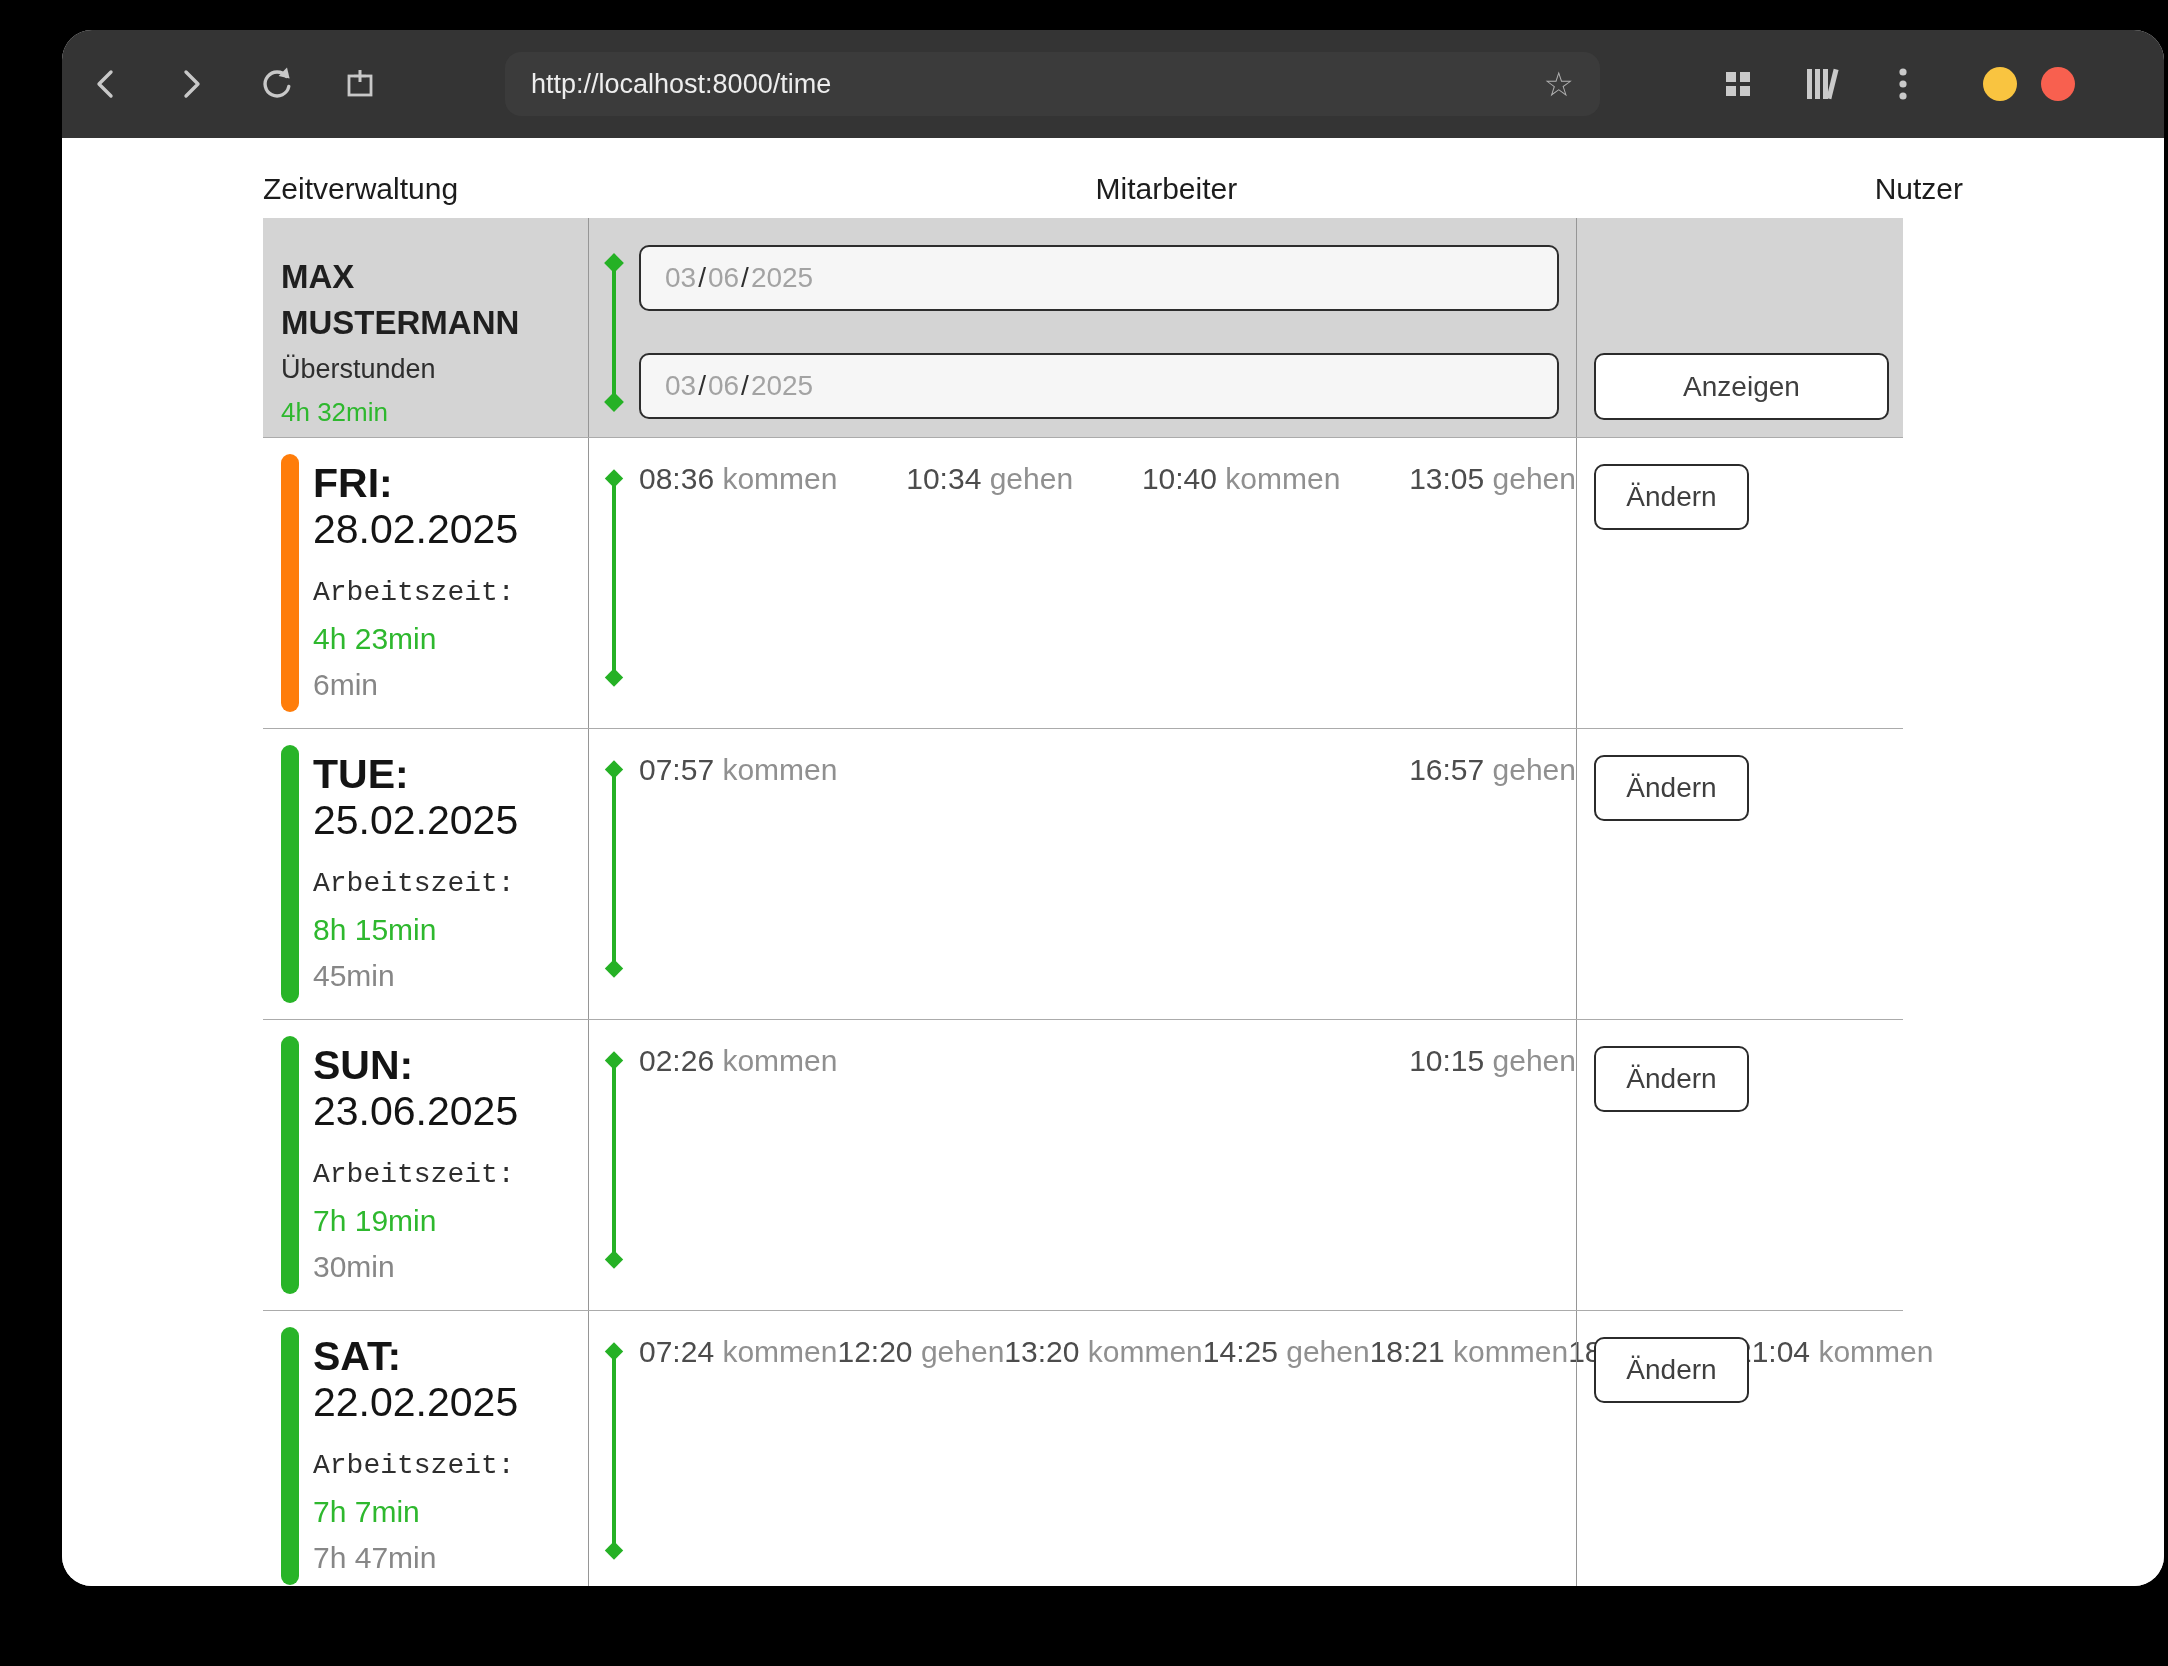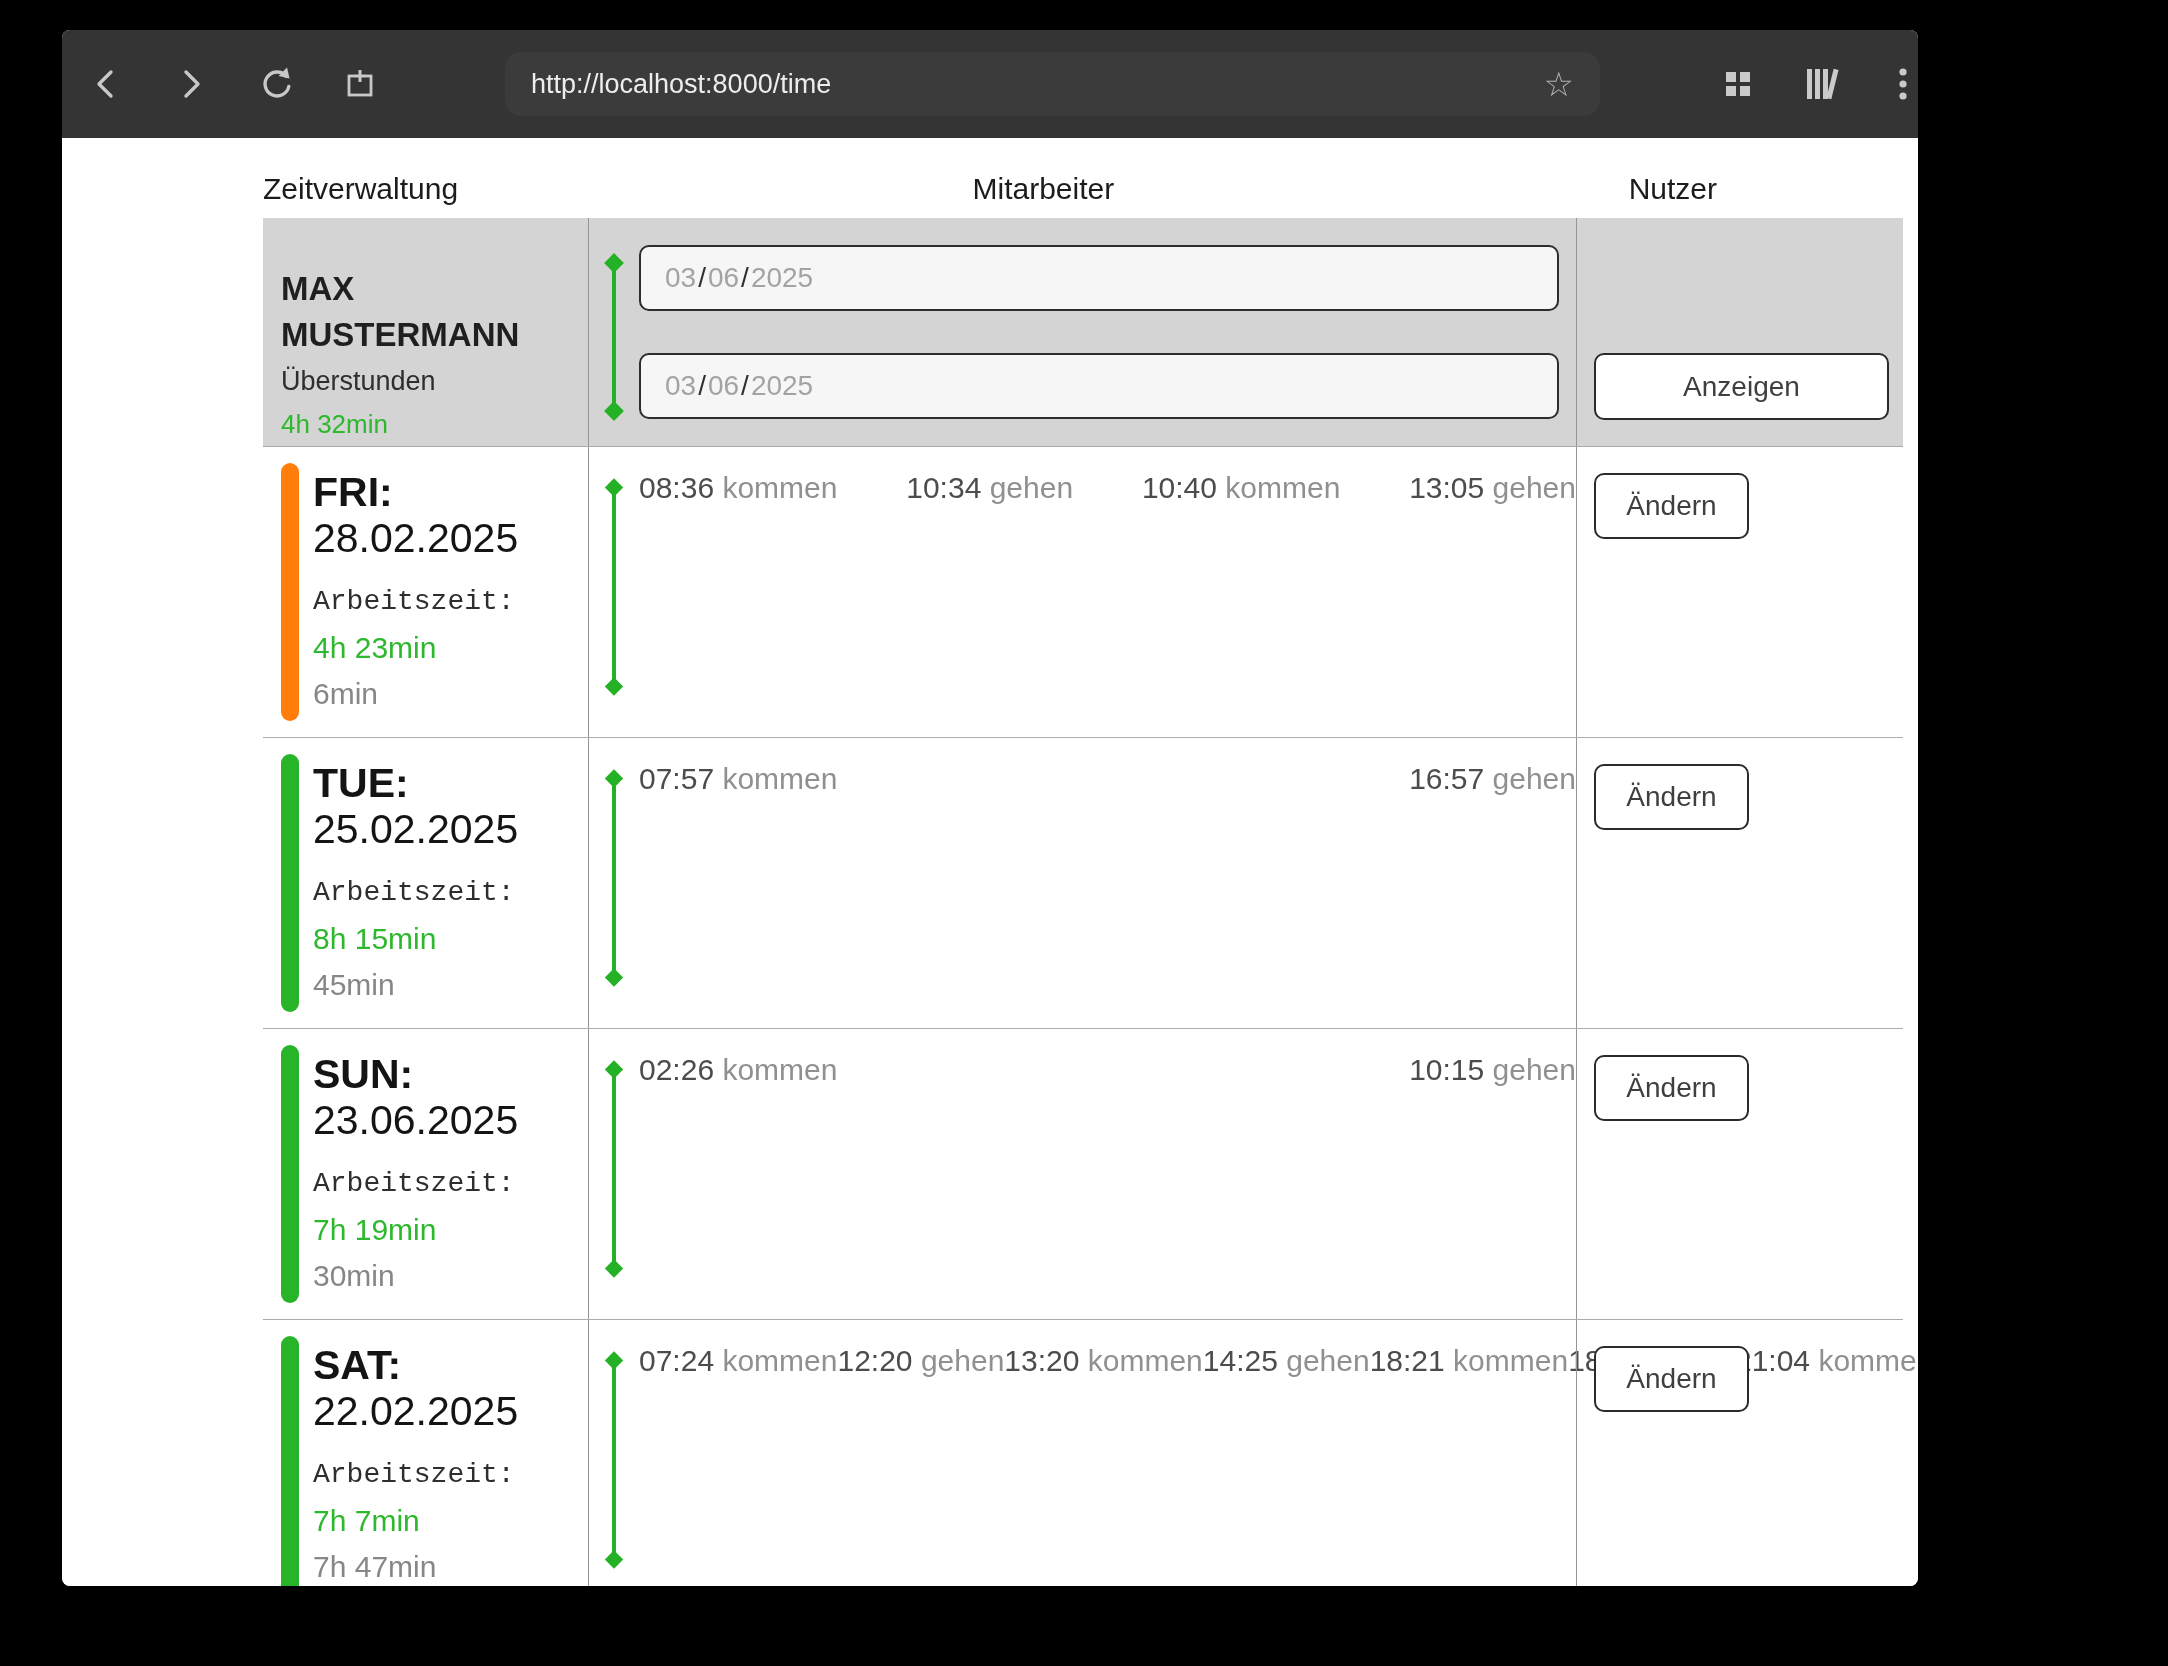--- a/index.html
+++ b/index.html
@@ -1,22 +1,22 @@
 <!DOCTYPE html>
 <html><head>
 <meta charset="utf-8">
 <style>
   html,body{margin:0;padding:0;}
   body{
     width:2168px;height:1666px;background:#000;overflow:hidden;position:relative;
     font-family:"Liberation Sans", sans-serif;
   }
   .window{
-    position:absolute;left:62px;top:30px;width:1856px;height:1556px;
-    border-radius:8px;overflow:hidden;background:#e5e5e5;
+    position:absolute;left:62px;top:30px;width:2102px;height:1556px;
+    border-radius:30px;overflow:hidden;background:#e5e5e5;
   }
   
   .titlebar{position:relative;height:108px;background:#343434;}
   .tb-icon{position:absolute;top:0;height:108px;display:flex;align-items:center;justify-content:center;width:46px;}
   .tb-back{left:22px;} .tb-fwd{left:105px;} .tb-reload{left:192px;} .tb-newtab{left:275px;}
   .tb-grid{left:1653px;} .tb-library{left:1737px;} .tb-kebab{left:1818px;}
   .urlbar{
     position:absolute;left:443px;top:22px;width:1095px;height:64px;border-radius:16px;
     background:#3b3b3b;display:flex;align-items:center;padding:0 26px;box-sizing:border-box;
   }
@@ -31,21 +31,21 @@
     padding-bottom:12px;box-sizing:border-box;font-size:30px;color:#1c1c1c;
   }
   .table{margin:0 201px;width:1640px;}
   .hrow,.row{
     display:grid;grid-template-columns:325px 988px 327px;border-bottom:1px solid #ababab;
   }
   .cell2{border-left:1px solid #969696;position:relative;}
   .cell3{border-left:1px solid #969696;position:relative;}
   
   .hrow{background:#d4d4d4;min-height:219px;}
-  .sum-cell{padding:24px 10px 0 18px;box-sizing:border-box;margin-top:24px;}
+  .sum-cell{padding:36px 10px 0 18px;box-sizing:border-box;}
   .sum-name{font-size:33px;font-weight:bold;color:#1f1f1f;line-height:46px;}
   .sum-label{font-size:27px;color:#2e2e2e;line-height:42px;margin-top:2px;}
   .sum-value{font-size:26px;line-height:44px;}
   .filter-cell{padding:27px 0 0 50px;box-sizing:border-box;}
   .date-input{
     width:920px;height:66px;box-sizing:border-box;background:#f6f6f6;border:2px solid #2d2d2d;
     border-radius:10px;display:flex;align-items:center;padding:0 24px;font-size:28px;color:#a3a3a3;text-align:center;
   }
   .date-input .sl{color:#2f2f2f;padding:0 2px;}
   .date-gap{height:42px;}

